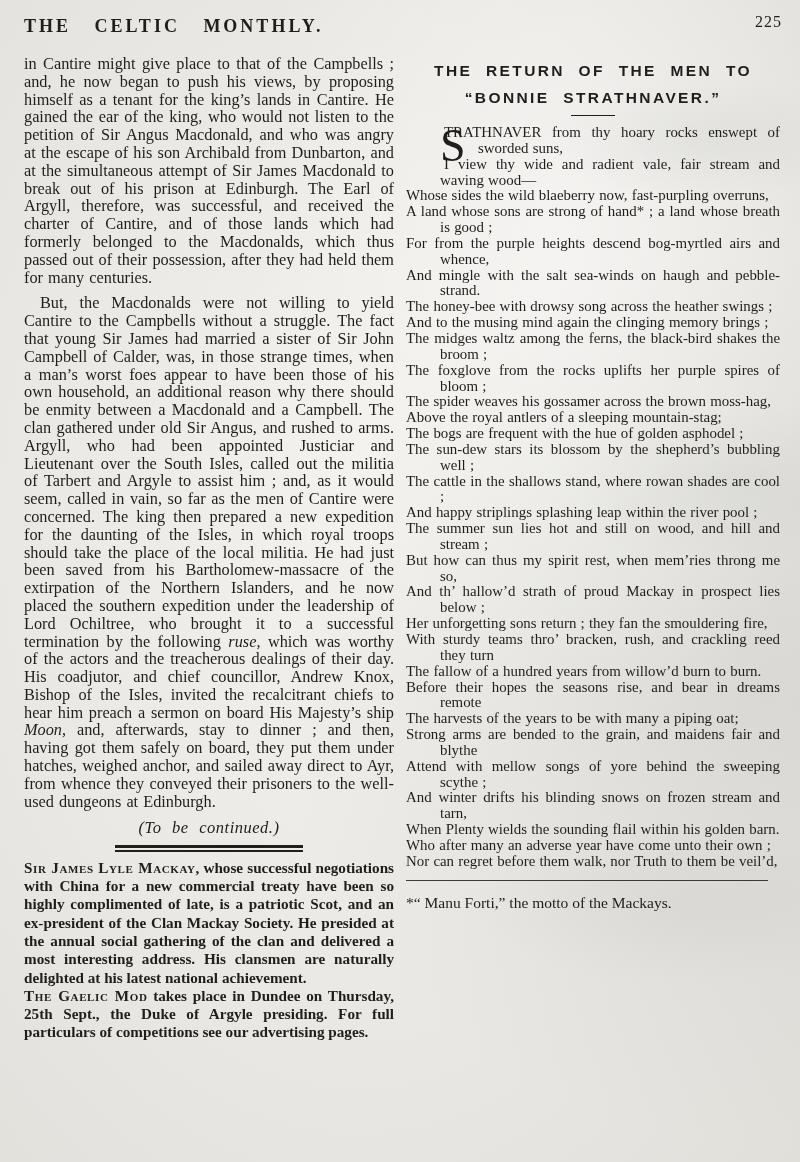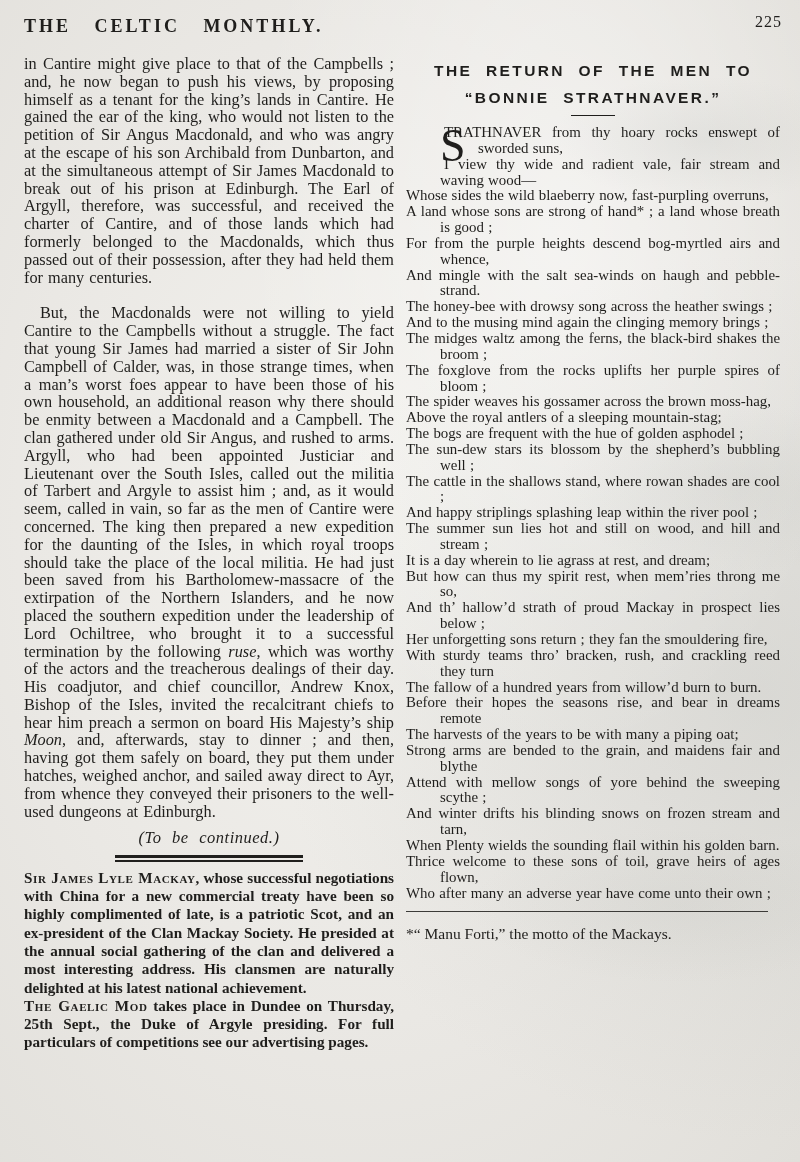--- a/index.html
+++ b/index.html
@@ -40,21 +40,21 @@
   .col-left  { width:374px; }
   .col-right { width:378px; }
 
   
   .body-para {
     margin:0;
     font-size:16.3px; line-height:17.8px;
     text-align:justify;
     word-spacing:1px;
   }
-  .body-para.indent { text-indent:16px; margin-top:18px; }
+  .body-para.indent { text-indent:16px; margin-top:8px; }
   .ital { font-style:italic; }
 
   .continued {
     margin:8px 0 7px;
     text-align:center;
     font-style:italic;
     font-size:16.5px;
     letter-spacing:.5px; word-spacing:6px;
   }
   .double-rule { width:188px; margin:0 auto 7px; }
@@ -143,34 +143,33 @@
             <div class="pline">And to the musing mind again the clinging memory brings ;</div>
             <div class="pline">The midges waltz among the ferns, the black-bird shakes the broom ;</div>
             <div class="pline">The foxglove from the rocks uplifts her purple spires of bloom ;</div>
             <div class="pline">The spider weaves his gossamer across the brown moss-hag,</div>
             <div class="pline">Above the royal antlers of a sleeping mountain-stag;</div>
             <div class="pline">The bogs are frequent with the hue of golden asphodel ;</div>
             <div class="pline">The sun-dew stars its blossom by the shepherd’s bubbling well ;</div>
             <div class="pline">The cattle in the shallows stand, where rowan shades are cool ;</div>
             <div class="pline">And happy striplings splashing leap within the river pool ;</div>
             <div class="pline">The summer sun lies hot and still on wood, and hill and stream ;</div>
-            <div class="pline">It is a day wherein to lie agrass at rest, and dream;</div>
             <div class="pline">But how can thus my spirit rest, when mem’ries throng me so,</div>
             <div class="pline">And th’ hallow’d strath of proud Mackay in prospect lies below ;</div>
             <div class="pline">Her unforgetting sons return ; they fan the smouldering fire,</div>
             <div class="pline">With sturdy teams thro’ bracken, rush, and crackling reed they turn</div>
             <div class="pline">The fallow of a hundred years from willow’d burn to burn.</div>
             <div class="pline">Before their hopes the seasons rise, and bear in dreams remote</div>
             <div class="pline">The harvests of the years to be with many a piping oat;</div>
             <div class="pline">Strong arms are bended to the grain, and maidens fair and blythe</div>
             <div class="pline">Attend with mellow songs of yore behind the sweeping scythe ;</div>
             <div class="pline">And winter drifts his blinding snows on frozen stream and tarn,</div>
             <div class="pline">When Plenty wields the sounding flail within his golden barn.</div>
-            <div class="pline">Thrice welcome to these sons of toil, grave heirs of ages flown,</div>
             <div class="pline">Who after many an adverse year have come unto their own ;</div>
+            <div class="pline">Nor can regret before them walk, nor Truth to them be veil’d,</div>
           </div>
       </div>
 
       <div class="footnote-rule"></div>
       <p class="footnote">*“ Manu Forti,” the motto of the Mackays.</p>
     </section>
 
   </div>
 </div>
 

